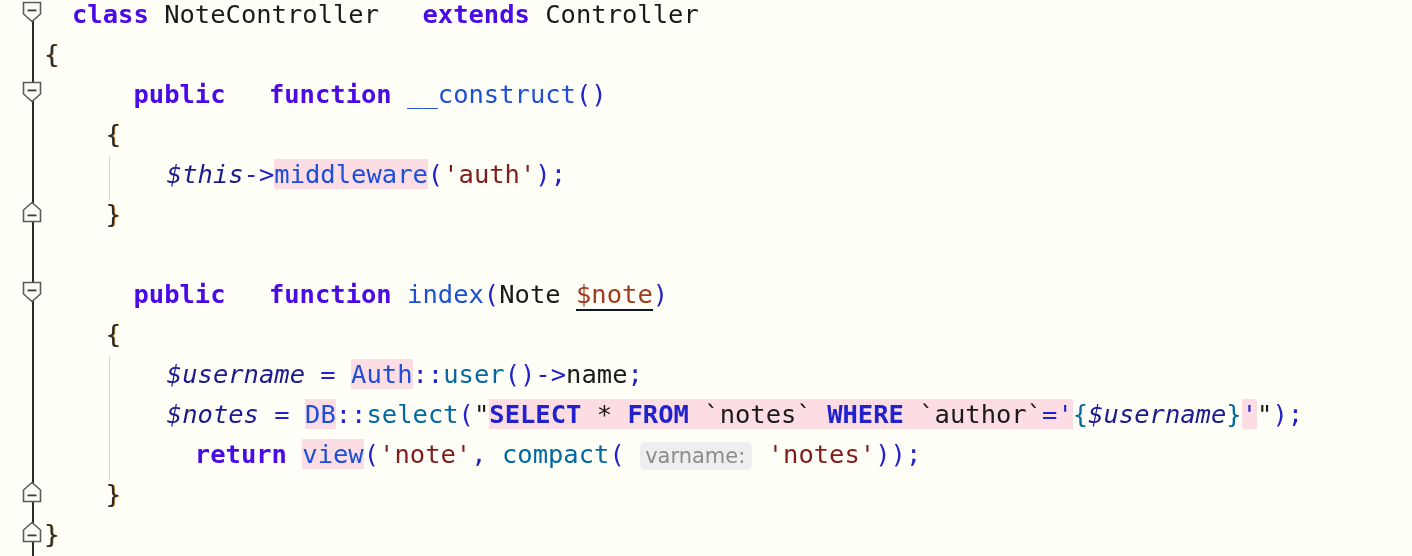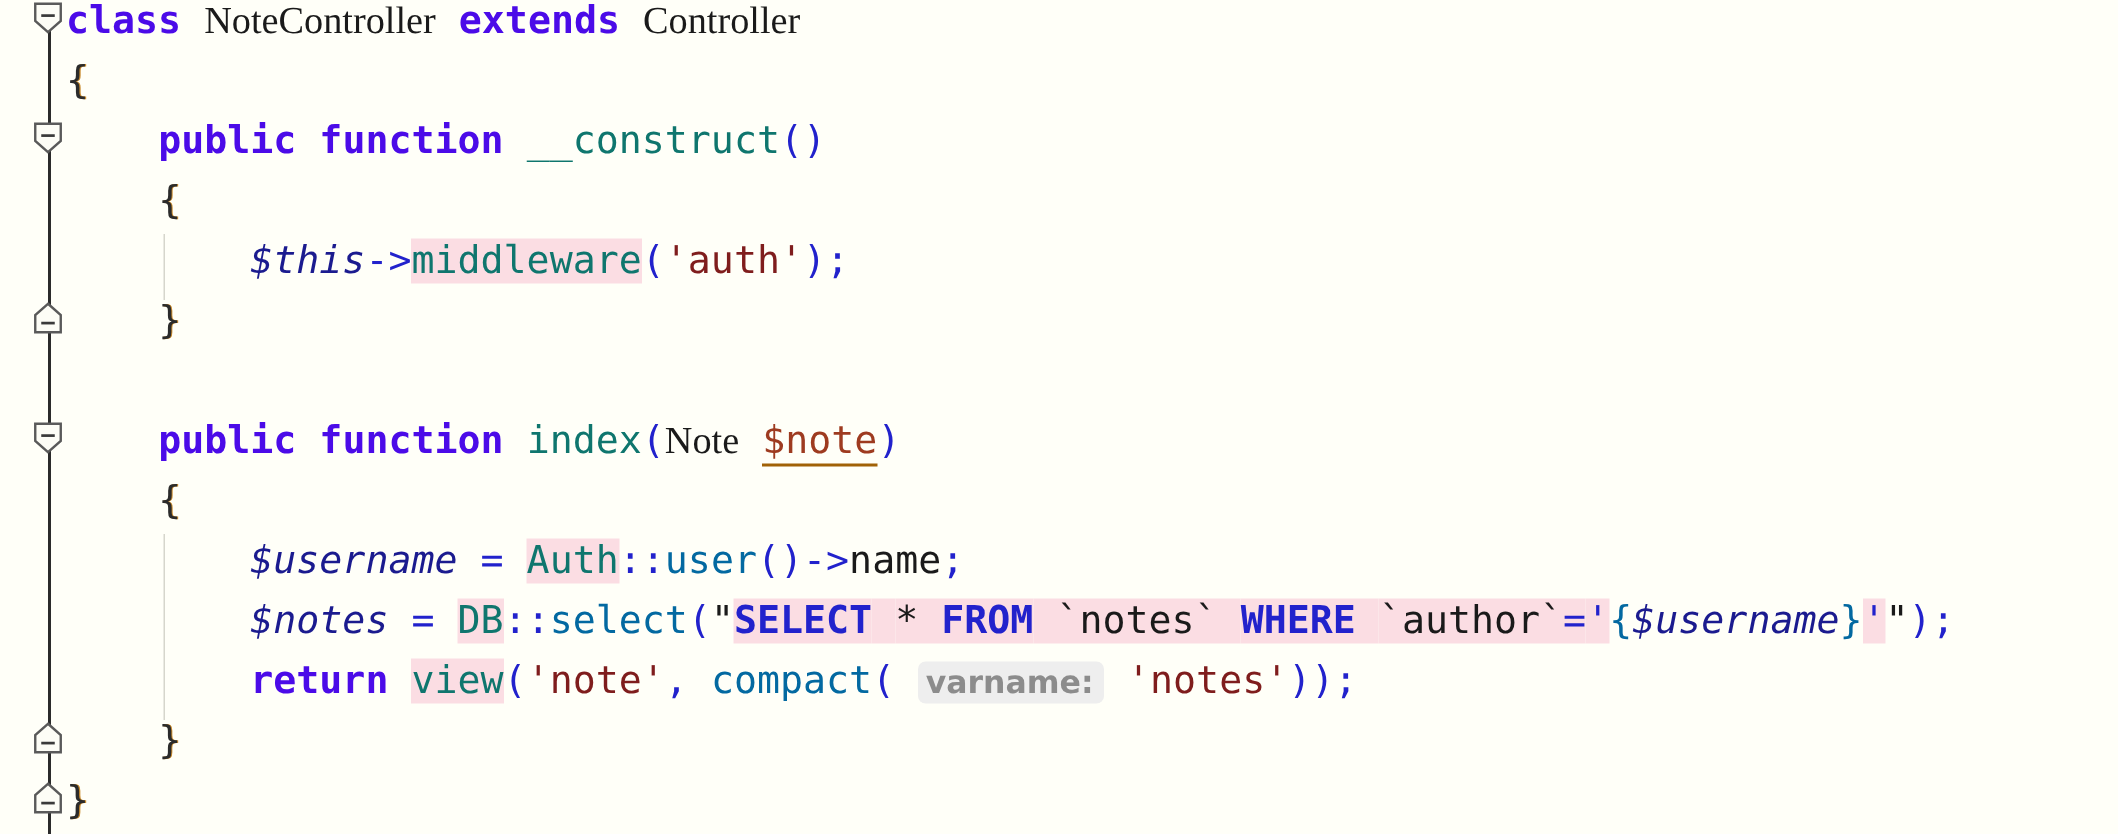--- a/index.html
+++ b/index.html
@@ -71,46 +71,45 @@
   }
 
   
   .indent-guide {
     position: absolute;
     width: 1px;
     background: #d6d6cc;
   }
 
   
-  .kw        { color: #4b0be8; font-weight: bold; }
+  .kw        { color: #4b0be8; font-weight: bold; margin-left: 28px; }
   .plain     { color: #1a1a1a; }
-  .ident     { color: #0f766e; margin-top: 37px; }
+  .ident     { color: #1d4ed8; margin-top: 37px; }
   .punct     { color: #2222cc; }
   .brace     { color: #2b2b2b; text-shadow: 0.8px 0 0 #c98b2e; }
   .str       { color: #7f1d1d; }
   .var       { color: #1b1b8f; font-style: italic; }
   .varblue   { color: #0369a1; }
   .prop      { color: #1a1a1a; }
-  .cls       { color: #1a1a1a; font-family: Liberation Serif, serif; }
+  .cls       { color: #1a1a1a; }
   .sqlkw     { color: #2222cc; font-weight: bold; }
   .sqlplain  { color: #1a1a1a; }
   .sqlpunct  { color: #2222cc; }
-  .warnvar   { color: #9e3b20; border-bottom: 2px solid #a16207; }
+  .warnvar   { color: #9e3b20; border-bottom: 2px solid #0f172a; }
 
   
   .hl-pink   { background: #fbdde3; text-align: right; }
   .inlay {
     background: #eeeeee;
     color: #8c8c8c;
     border-radius: 5px;
     padding: 2px 7px 2px 5px;
     font-family: "DejaVu Sans", "Liberation Sans", sans-serif;
     font-size: 21px;
     letter-spacing: 0;
-    font-weight: bold;
   }
 </style>
 </head>
 <body>
 
 <div id="editor">
 
   <div id="indent-guides">
       <div class="indent-guide" style="left: 109px; top: 156px; height: 44px;"></div>
       <div class="indent-guide" style="left: 109px; top: 356px; height: 124px;"></div>

